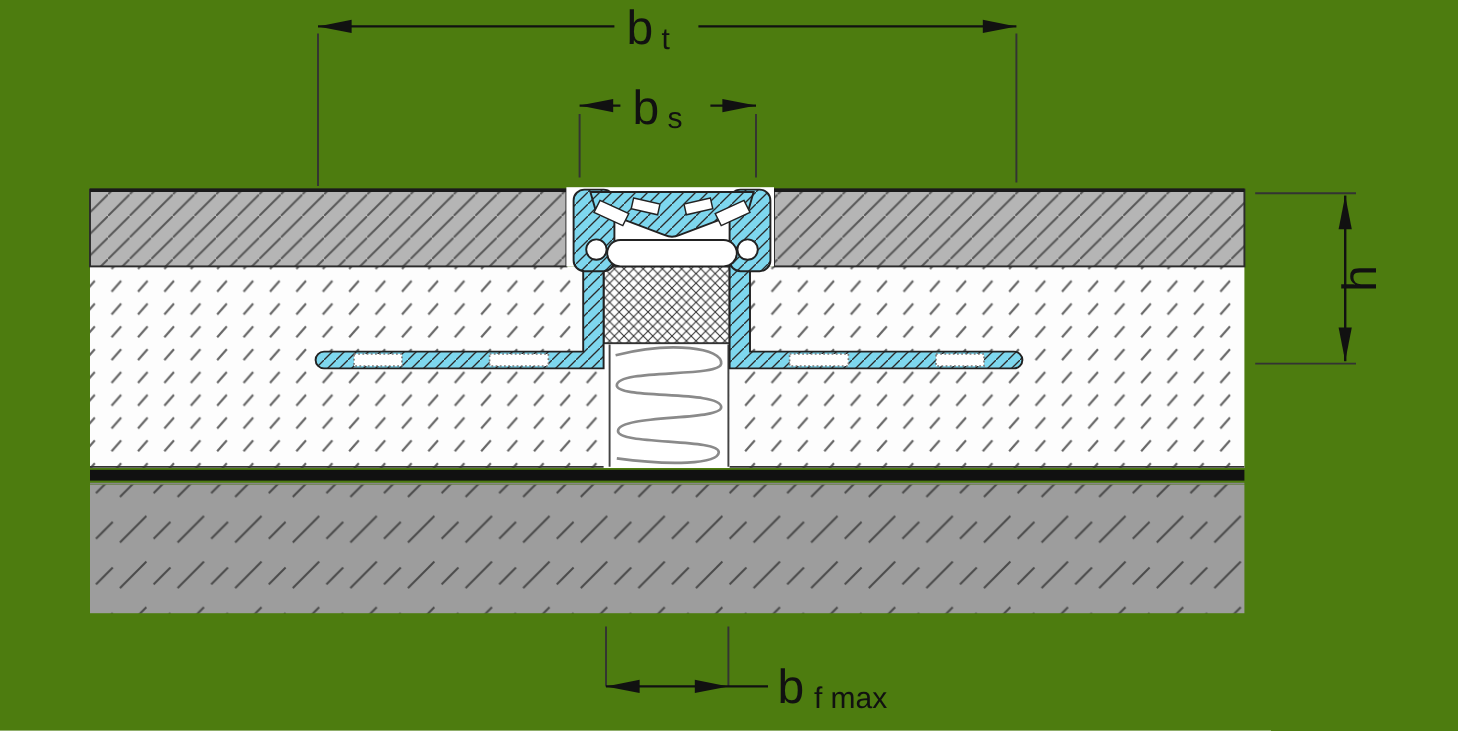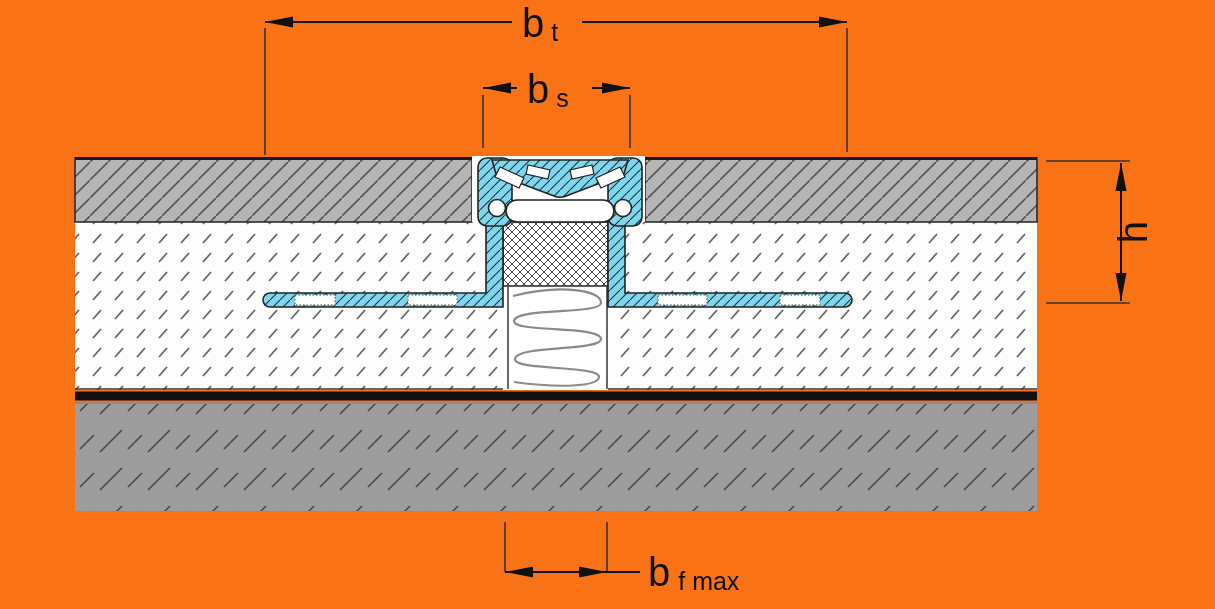--- a/index.html
+++ b/index.html
@@ -1,16 +1,16 @@
 <!DOCTYPE html>
 <html><head>
 <meta charset="utf-8">
 <style>
   html,body{margin:0;padding:0;background:#ffffff;}
-  .stage{position:relative;width:1215px;height:609px;background:#f97316;overflow:hidden;
+  .stage{position:relative;width:1215px;height:609px;background:#4d7c0f;overflow:hidden;
          font-family:"Liberation Sans",sans-serif;}
   svg{display:block;}
   text{font-family:"Liberation Sans",sans-serif;fill:#111;}
   .dim-main{font-size:40px;font-weight:400;}
   .dim-sub{font-size:25px;font-weight:400;}
   .dimline{stroke:#111;stroke-width:2;fill:none;}
   .extline{stroke:#333;stroke-width:1.6;fill:none;}
   .arrow{fill:#111;stroke:none;}
 </style>
 </head>

